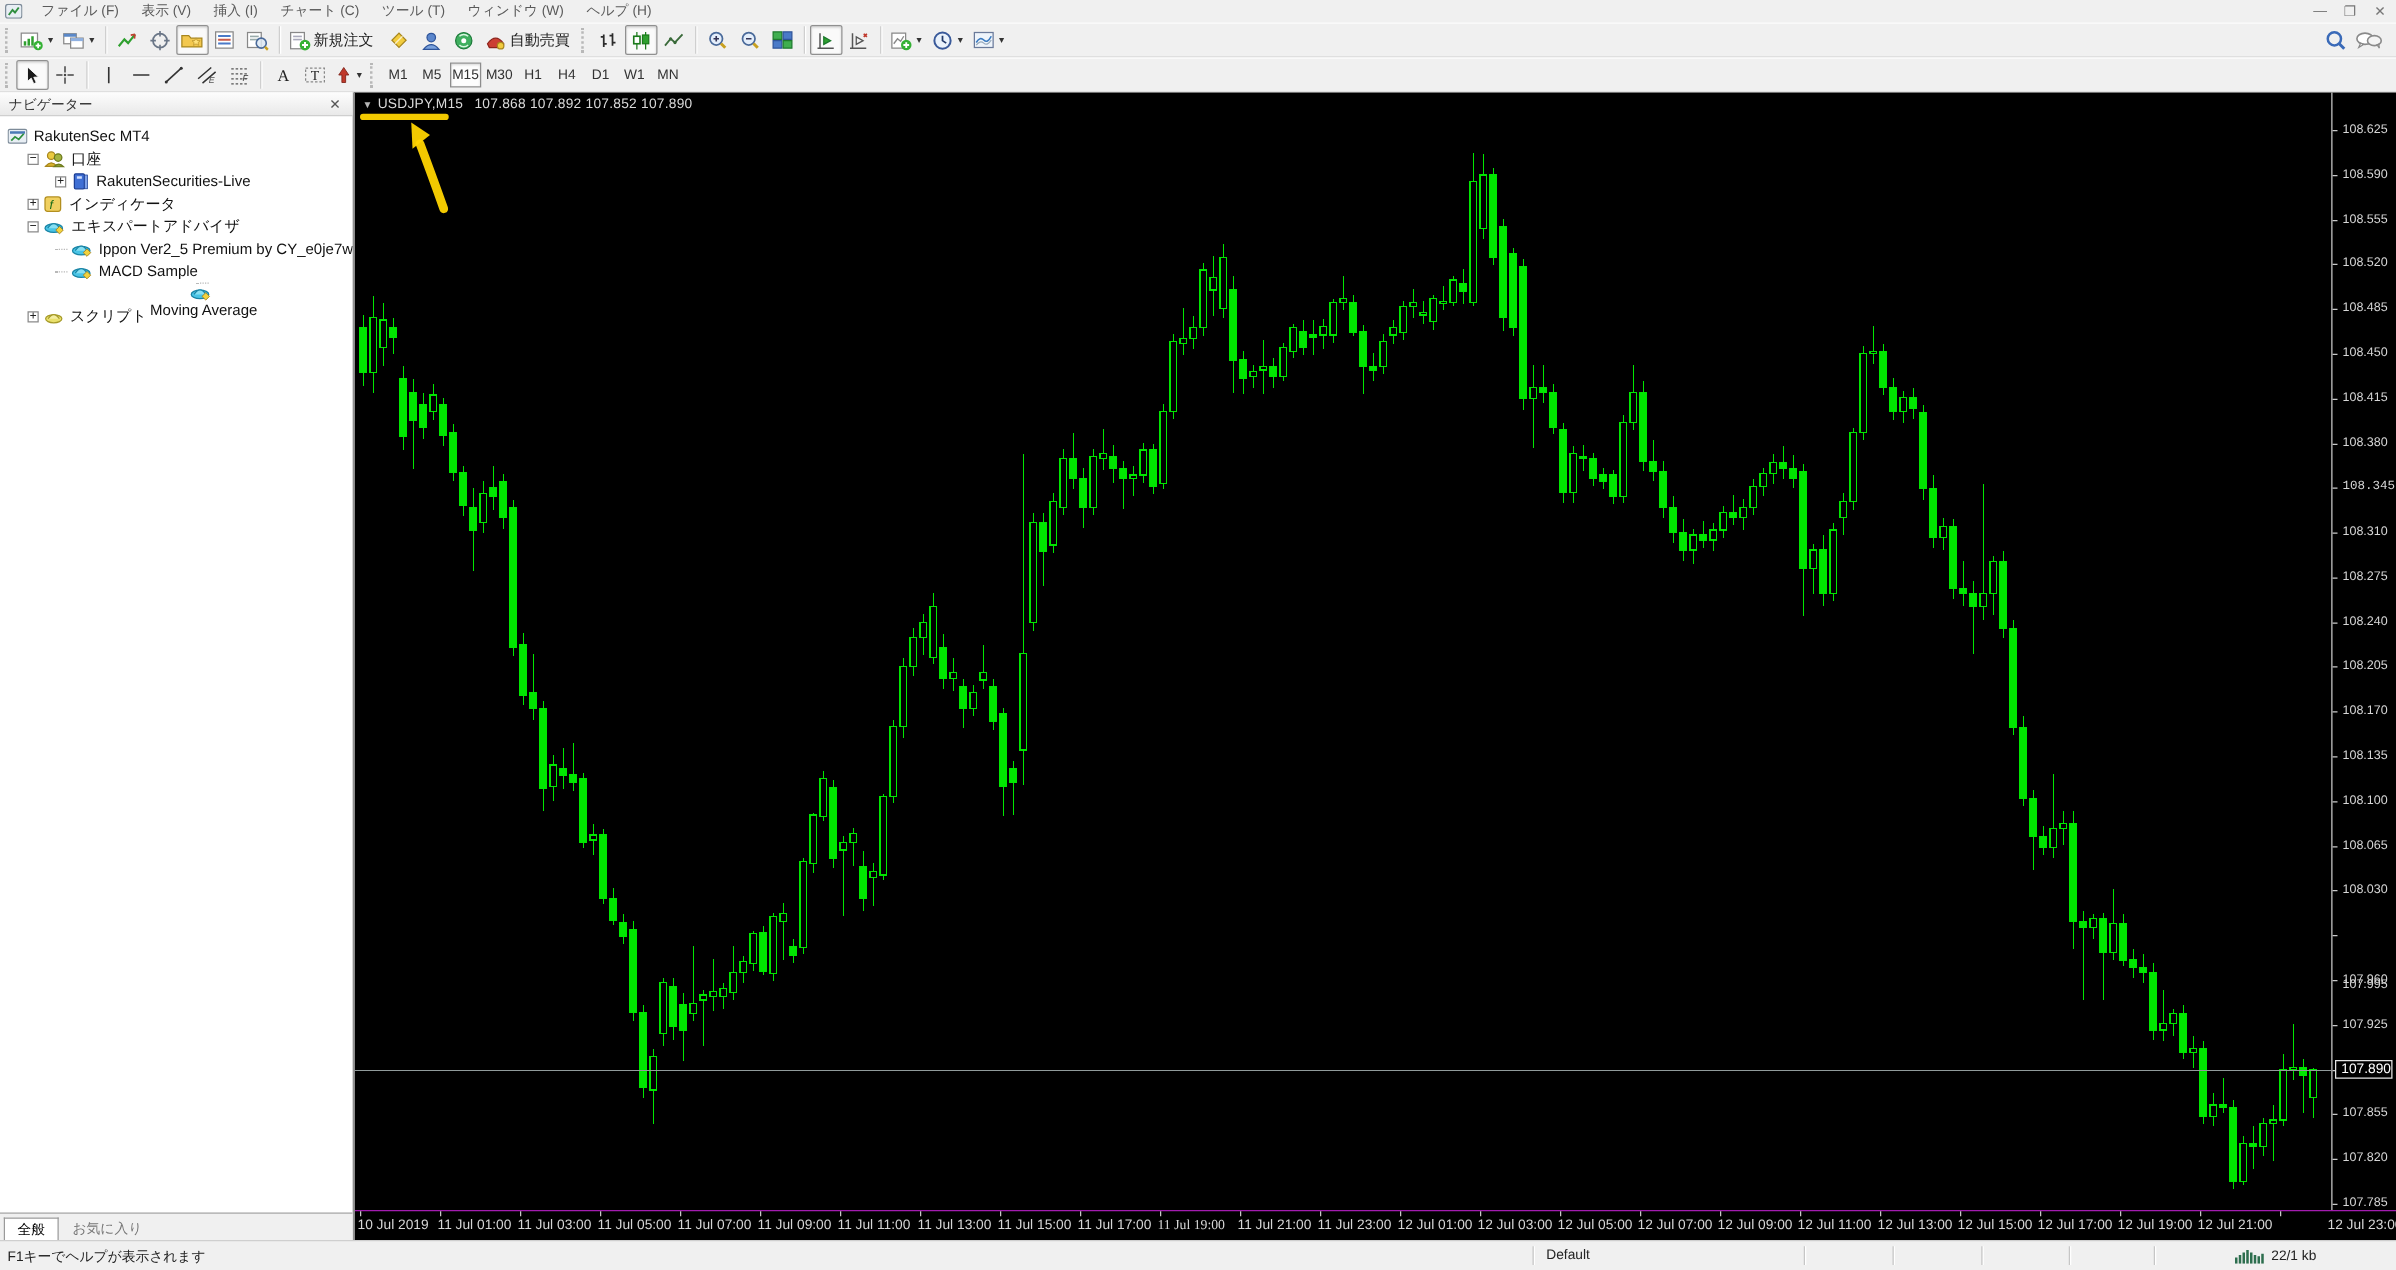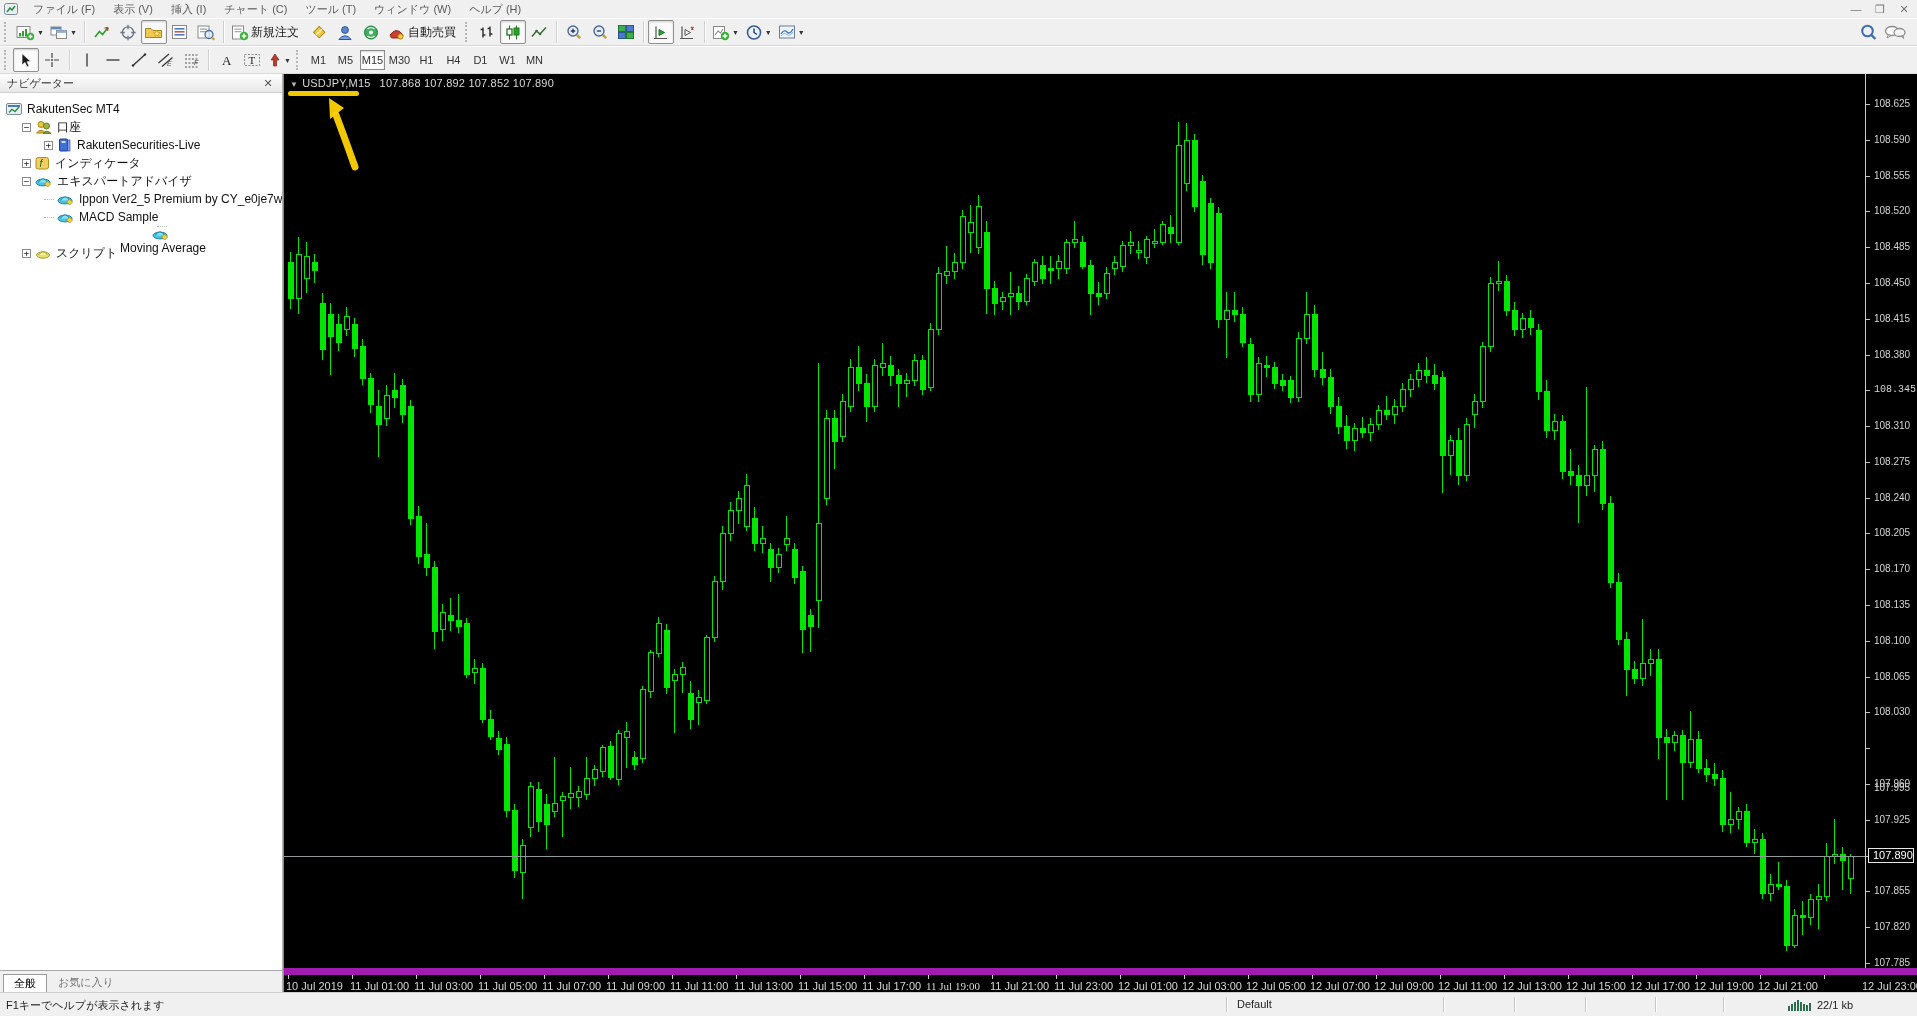--- a/index.html
+++ b/index.html
@@ -49,21 +49,21 @@
 
   
   .chart-area { flex:1; position:relative; background:#000; border-left:1px solid #8c8c8c; }
   .plot-svg { position:absolute; left:0; top:0; }
   .ctitle { position:absolute; left:6px; top:3px; font-size:11px; color:#d9d9d9; z-index:5; letter-spacing:.2px; }
   .ctitle .tri { font-size:8px; color:#b5b5b5; margin-right:4px; }
   .ctitle .ohlc { margin-left:9px; }
   .paxis { position:absolute; left:1581px; right:0; top:0; bottom:24px; border-left:1px solid #c9c9c9; }
   .plabel { position:absolute; left:8px; font-size:10px; color:#d6d6d6; white-space:nowrap; }
   .ptick { position:absolute; left:0; width:4px; height:1px; background:#c9c9c9; }
-  .taxis { position:absolute; left:0; right:0; bottom:0; height:24px; border-top:7px solid #a21caf; }
+  .taxis { position:absolute; left:0; right:0; bottom:0; height:24px; border-top:1px solid #a21caf; }
   .tlab { position:absolute; top:5px; font-size:11px; color:#d6d6d6; white-space:nowrap; }
   .ttick { position:absolute; top:0; width:1px; height:4px; background:#c9c9c9; }
   .bidbox { position:absolute; left:2px; width:46px; height:15px; border:1px solid #e6e6e6; background:#000;
             color:#fff; font-size:11px; line-height:13px; padding-left:4px; z-index:6; }
 
   
   .statusbar { position:relative; height:24px; background:#f0f0f0; border-top:1px solid #cfcfcf; font-size:11px; color:#222; }
   .sseg { position:absolute; top:5px; white-space:nowrap; }
   .sdiv { position:absolute; top:4px; bottom:4px; width:1px; background:#c6c6c6; box-shadow:1px 0 0 #fff; }
   .traffic { position:absolute; top:5px; display:flex; align-items:center; gap:5px; }

